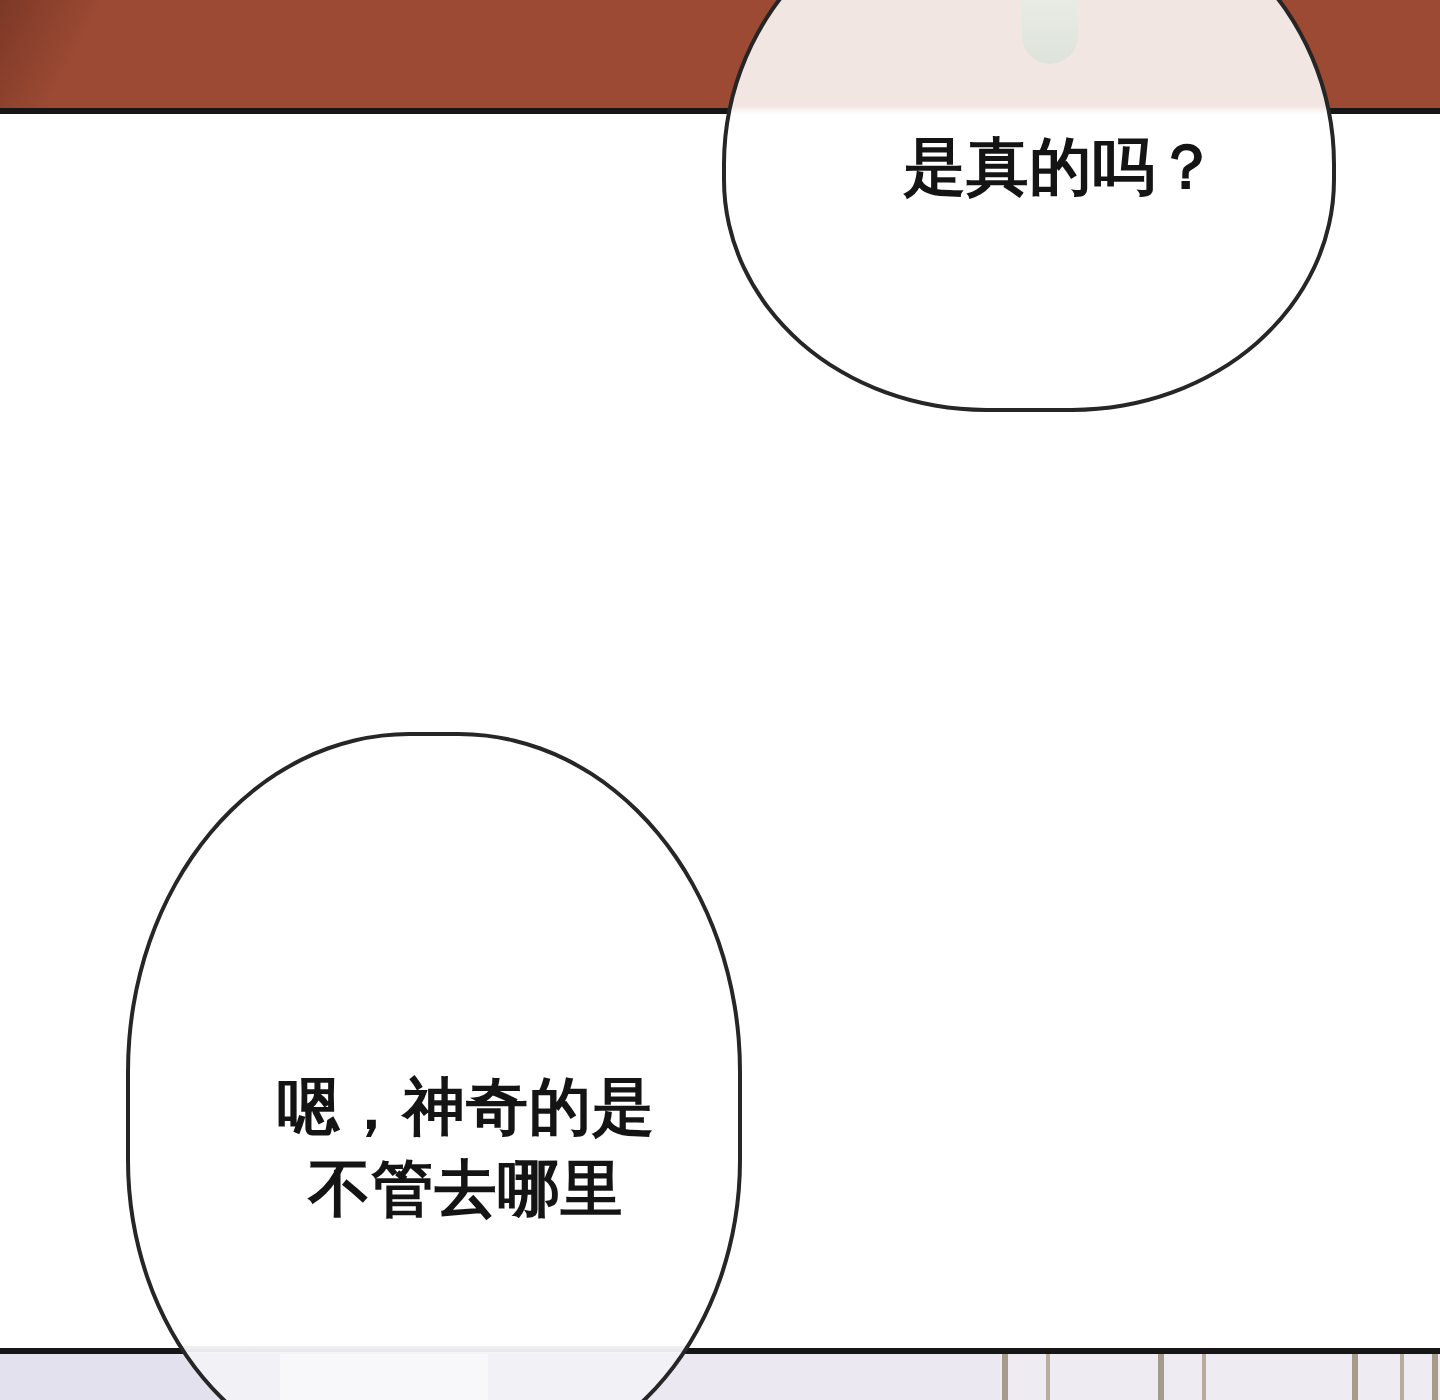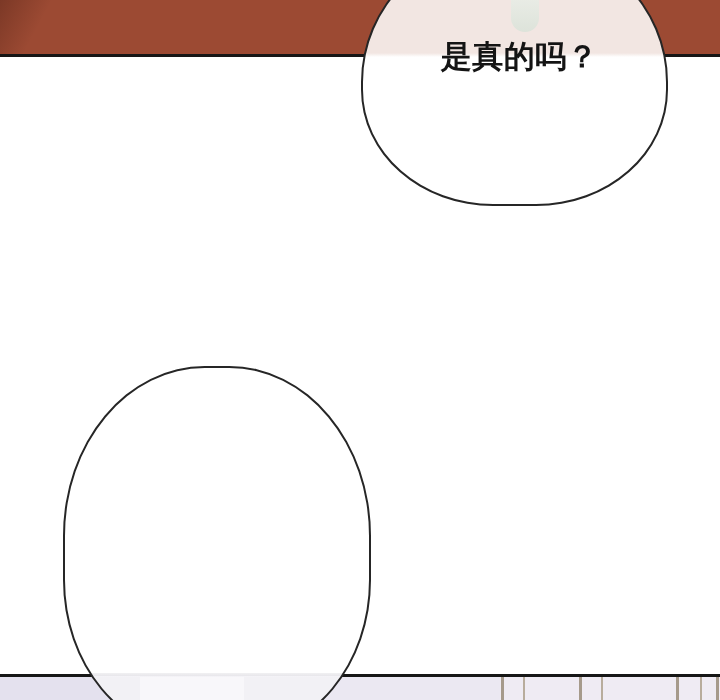--- a/index.html
+++ b/index.html
@@ -46,23 +46,23 @@
     left:361px; top:-58px; width:307px; height:264px;
     border-radius:47% 47% 43% 43% / 53% 53% 44% 44%;
     background:linear-gradient(to bottom, #f2e6e2 0px, #f2e6e2 109px, #ffffff 113px);
   }
   .bottle {
     position:absolute; left:148px; top:-4px; width:28px; height:92px;
     border-radius:0 0 14px 14px;
     background:linear-gradient(to bottom, #eceee8 55%, #dde3da 100%);
   }
   .bubble-text {
-    position:absolute; left:5px; width:100%; text-align:center;
+    position:absolute; left:16px; width:100%; text-align:center;
     font-size:31px; font-weight:600; color:#141414;
-    line-height:41px; letter-spacing:0.5px; white-space:nowrap;
+    line-height:41px; letter-spacing:0.5px; white-space:nowrap;margin-top:28px;
   }
   .t-top { top:92px; }
 
   .bubble-bottom {
     left:63px; top:366px; width:308px; height:369px;
     border-radius:46% 46% 42% 42% / 46% 46% 42% 42%;
     background:linear-gradient(to bottom, #ffffff 0px, #ffffff 305px, #f2f1f5 309px);
   }
   .through-line {
     position:absolute; left:0; top:305px; width:100%; height:3px;
@@ -97,15 +97,19 @@
   </div>
 
   <div class="bubble bubble-top">
     <div class="bottle"></div>
     <div class="bubble-text t-top">是真的吗？</div>
   </div>
 
   <div class="bubble bubble-bottom">
     <div class="through-line"></div>
     <div class="white-band"></div>
+    <div class="bubble-text t-bottom">
+      <div>嗯，神奇的是</div>
+      <div>不管去哪里</div>
+    </div>
   </div>
 
 </div>
 
 </body></html>

